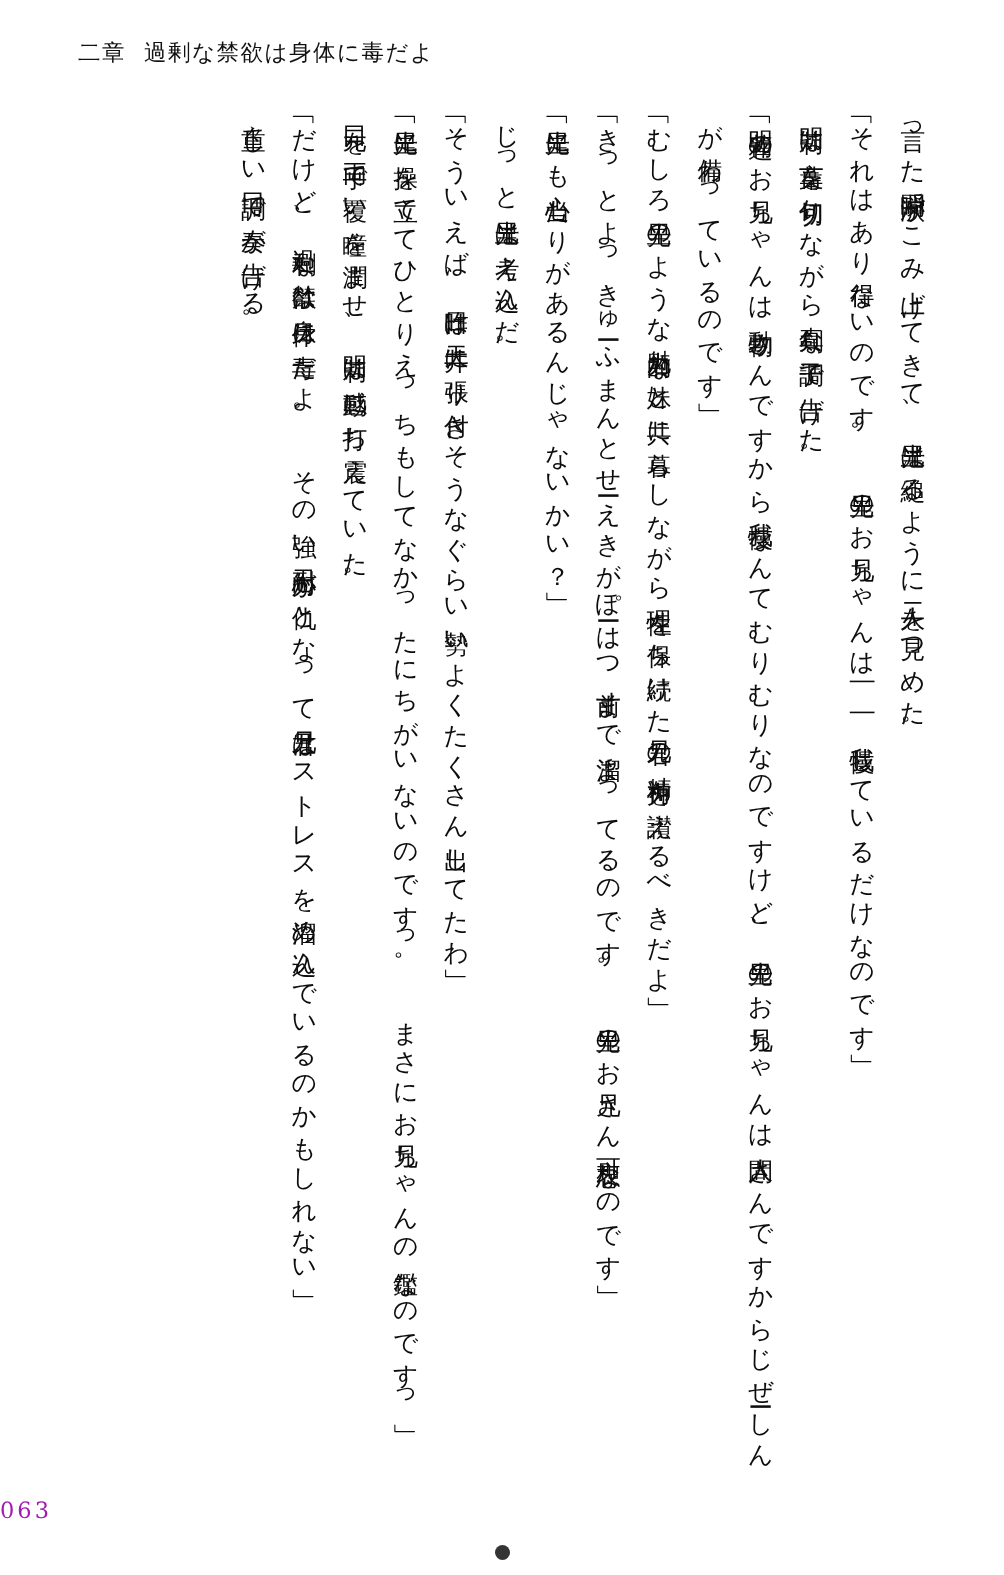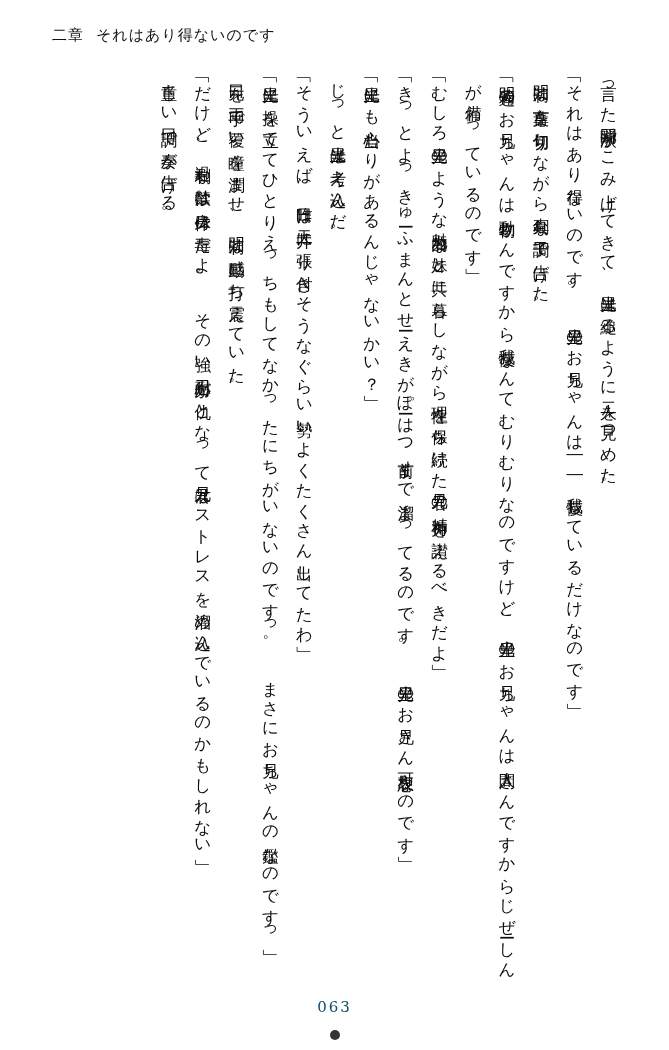--- a/index.html
+++ b/index.html
@@ -51,45 +51,44 @@
     padding: 0;
     text-indent: 0;
   }
 
   
   .page-number {
     position: absolute;
     bottom: 34px;
     left: 0;
     width: 100%;
-    text-align: center;
     font-size: 15px;
     letter-spacing: 2px;
-    color: #0c4a6e;
+    color: #a21caf;
     font-family: "DejaVu Serif", "Liberation Serif", serif;
   }
   .footer-mark {
     position: absolute;
     bottom: 10px;
     left: 50%;
     transform: translateX(-50%);
     width: 10px;
     height: 10px;
     border-radius: 50%;
     background: #111;
     opacity: 0.85;
   }
 </style>
 </head>
 <body>
 
 <div class="page">
 
   <div class="header">
-    <span class="chapter-num">二章</span><span>それはあり得ないのです</span>
+    <span class="chapter-num">二章</span><span>過剰な禁欲は身体に毒だよ</span>
   </div>
 
   <div class="body-text">
     <p>言った瞬間涙がこみ上げてきて、光里は縋るように二人を見つめた。</p>
     <p>「それはあり得ないのです。　光里のお兄ちゃんは――我慢しているだけなのです」</p>
     <p>明莉は言葉を句切りながら真剣な調子で告げた。</p>
     <p>「明莉達のお兄ちゃんは動物さんですから我慢なんてむりむりなのですけど、光里のお兄ちゃんは人間さんですからじぜーしんが備わっているのです」</p>
     <p>「むしろ光里のような魅力的な妹と共に暮らしながら理性を保ち続けた兄君の精神力を讃えるべきだよ」</p>
     <p>「きっとよっきゅーふまんとせーえきがぽーはつ寸前まで溜まってるのです。　光里のお兄さん可哀想なのです」</p>
     <p>「光里にも心当たりがあるんじゃないかい？」</p>

